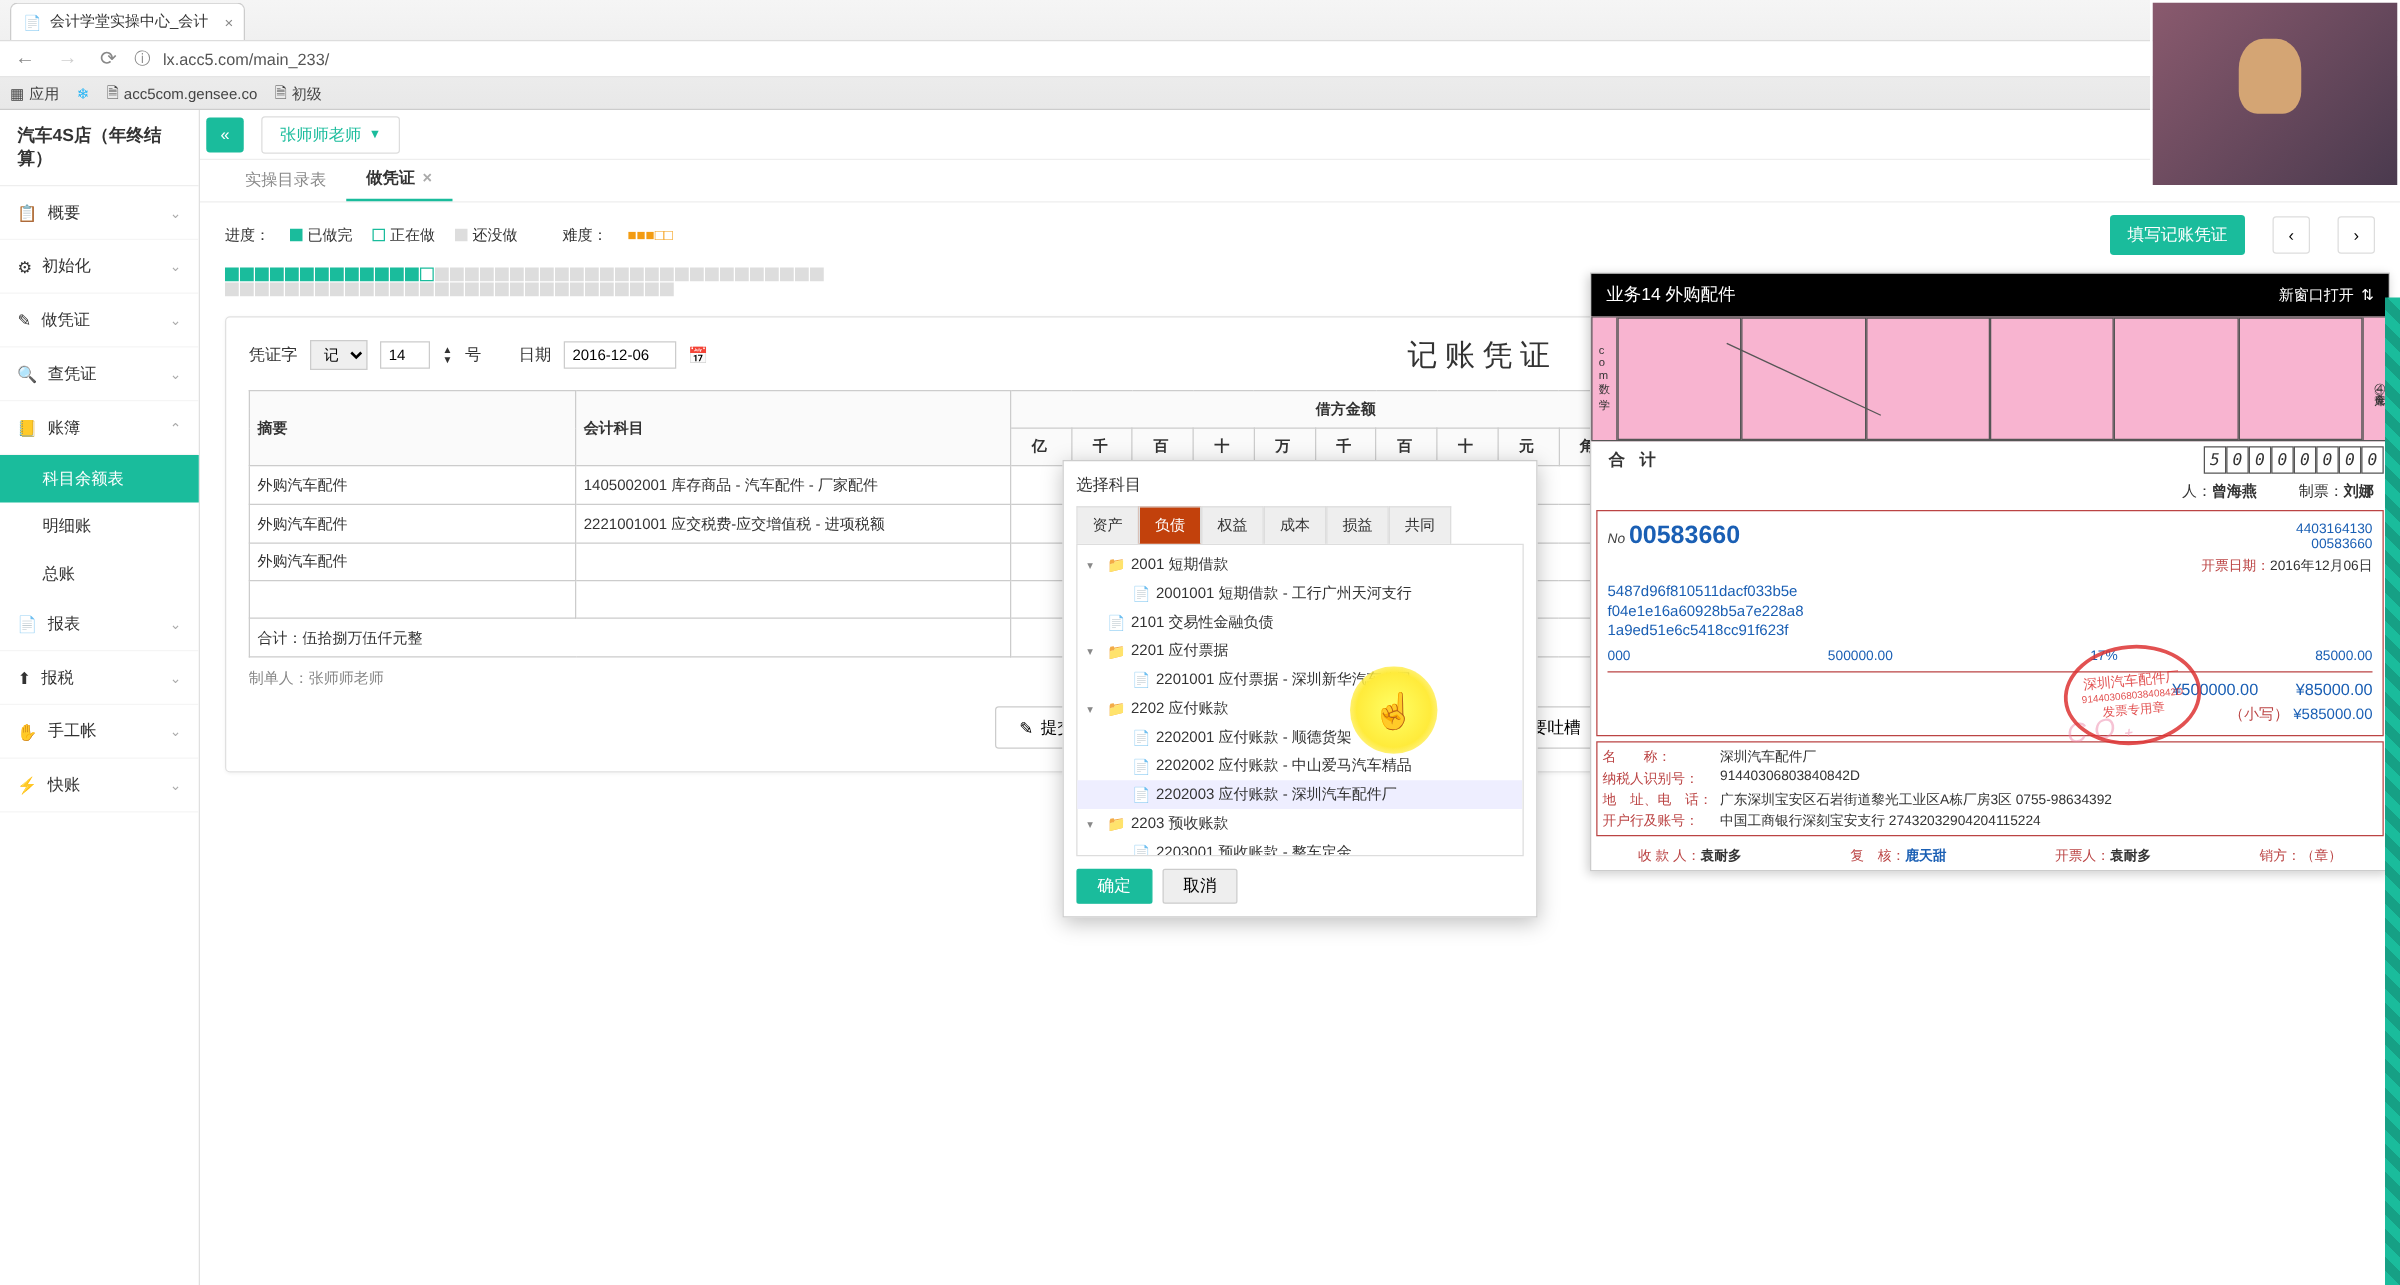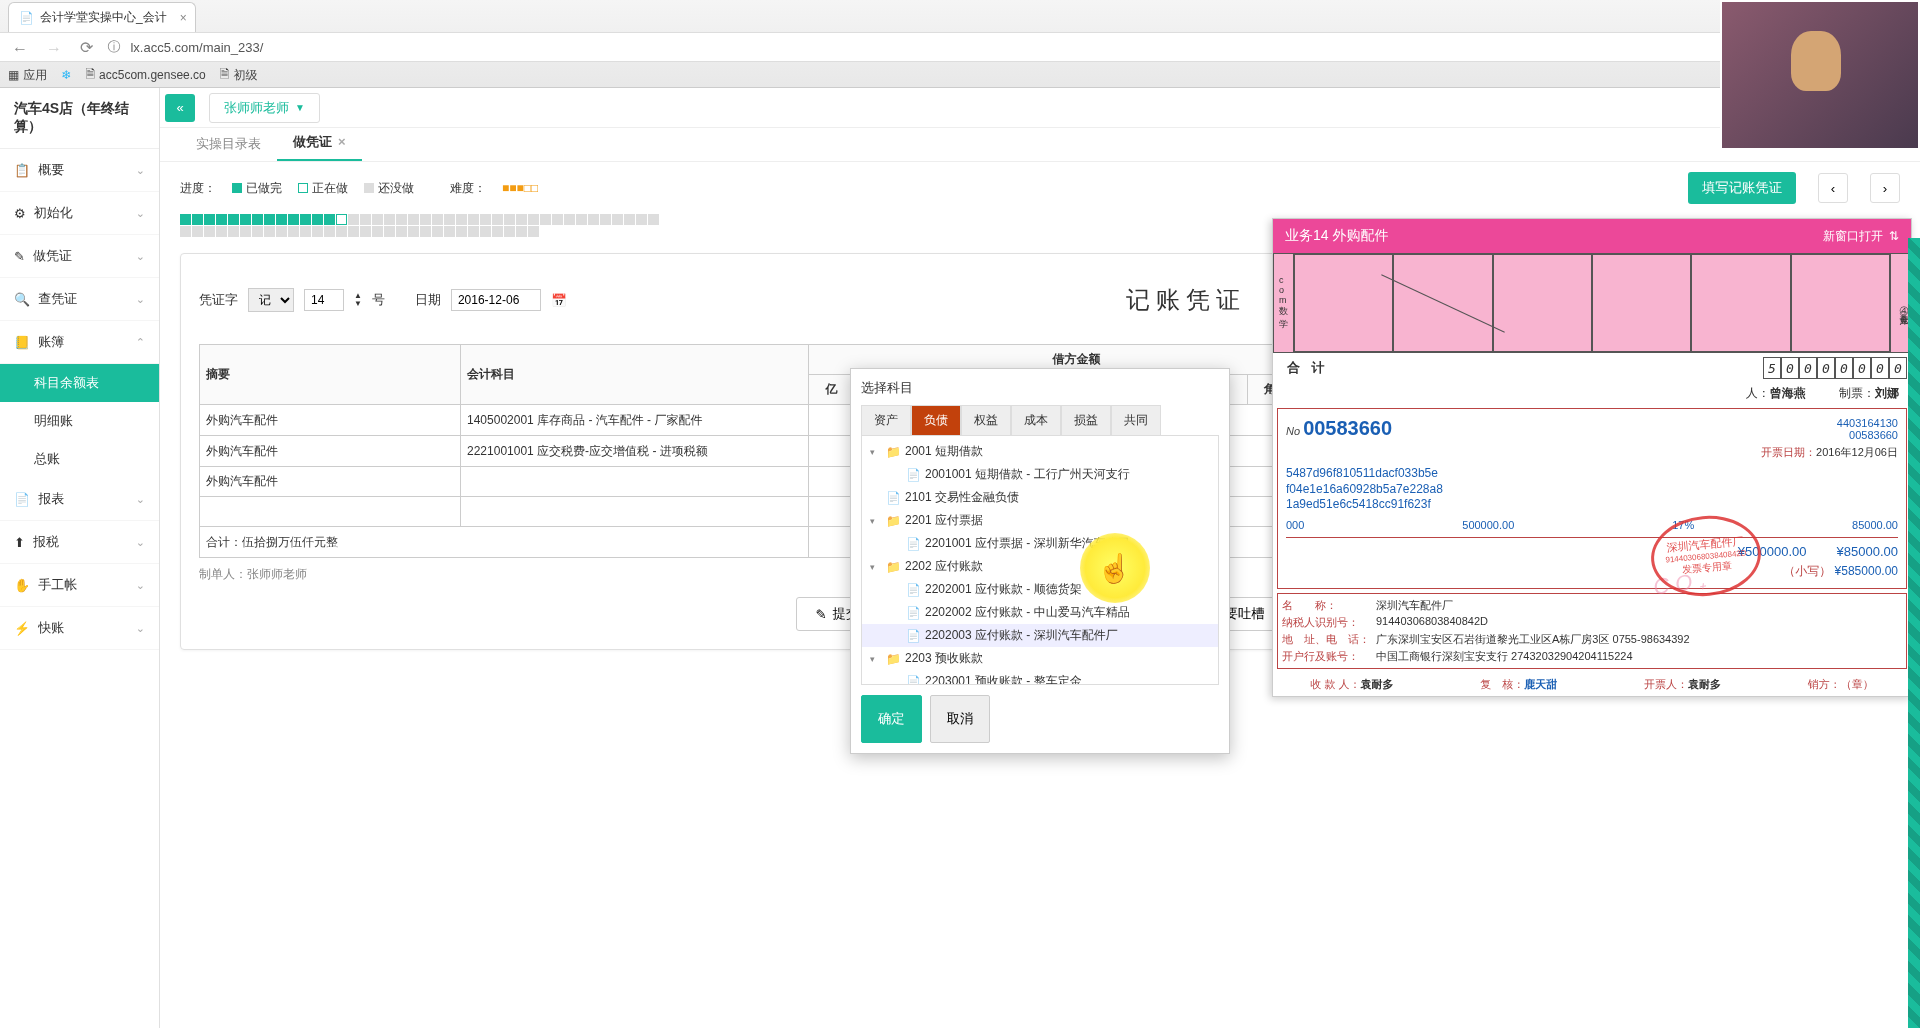--- a/index.html
+++ b/index.html
@@ -49,39 +49,39 @@
 .pb.d{background:#1abc9c;}
 .pb.c{background:#fff; border:1px solid #1abc9c;}
 .diff-stars{color:#f39c12;}
 .fill-btn{background:#1abc9c;color:#fff;padding:7px 14px;border:none;border-radius:3px;margin-left:auto;}
 .pag-btn{width:30px;height:30px;border:1px solid #ddd;background:#fff;border-radius:3px;margin-left:6px;}
 
 
 .voucher { margin: 6px 20px; border:1px solid #e0e0e0; border-radius:4px; padding:14px 18px 18px; box-shadow:0 1px 3px rgba(0,0,0,.05); position:relative; }
 .v-head { display:flex; align-items:center; gap:10px; font-size:13px; }
 .v-head select,.v-head input{border:1px solid #ccc;padding:3px 6px;font-size:12px;}
-.v-title{font-size:24px;letter-spacing:6px;margin:16px auto;}
+.v-title{font-size:24px;letter-spacing:6px;margin:0 auto;}
 .v-period{color:#888;font-size:12px;}
 .attach{position:absolute;right:20px;top:18px;color:#666;font-size:12px;}
 
 .v-table{width:100%;border-collapse:collapse;margin-top:12px;font-size:12px;}
 .v-table th,.v-table td{border:1px solid #ccc;padding:6px;text-align:center;}
 .v-table th{background:#fafafa;}
 .v-table .summ{width:150px;text-align:left;margin-left:38px;}
 .v-table .subj{width:200px;text-align:left;}
 .digit-col{width:20px;text-align:center;letter-spacing:3px;font-family:monospace;}
 .amount-cell{font-family:monospace;letter-spacing:7px;text-align:right;padding-right:6px;font-size:15px;}
 .maker{font-size:12px;color:#888;margin-top:8px;}
 
 .v-actions{display:flex;gap:14px;justify-content:center;margin-top:14px;}
 .v-actions button{border:1px solid #ccc;background:#fff;padding:7px 18px;border-radius:3px;display:flex;align-items:center;gap:6px;}
 
 
 .biz-panel{position:absolute;right:8px;top:130px;width:640px;border:1px solid #ccc;background:#fff;box-shadow:-2px 2px 8px rgba(0,0,0,.2);}
-.biz-head{background:#ec4899;color:#fff;padding:8px 12px;display:flex;justify-content:space-between;align-items:center;font-size:14px;}
+.biz-head{background:#000000;color:#fff;padding:8px 12px;display:flex;justify-content:space-between;align-items:center;font-size:14px;}
 .biz-open{display:flex;align-items:center;gap:6px;font-size:12px;}
 .invoice-pink{background:#f8b4d0;height:100px;border:1px solid #555;margin:0;display:flex;}
 .pink-cell{border:1px solid #555;flex:1;}
 .inv-total-row{display:flex;justify-content:flex-end;align-items:center;gap:4px;padding:4px;}
 .inv-digit{border:1px solid #555;width:18px;height:22px;display:inline-flex;align-items:center;justify-content:center;font-family:monospace;font-size:13px;font-style:italic;}
 .inv-meta{border:1px solid #b44;margin:4px;padding:8px;font-size:11px;color:#444;position:relative;}
 .inv-no{color:#1a5fb4;font-size:20px;font-weight:bold;}
 .inv-codes{color:#1a5fb4;font-family:monospace;font-size:12px;line-height:1.3;}
 .inv-footer{border:1px solid #b44;margin:4px;padding:4px;font-size:11px;display:grid;grid-template-columns:auto 1fr;gap:2px 6px;color:#b44;}
 .inv-footer .v{color:#333;}
@@ -95,21 +95,21 @@
 .picker-tabs .pt{padding:6px 12px;background:#eee;border:1px solid #ddd;border-bottom:none;font-size:12px;cursor:pointer;}
 .picker-tabs .pt.active{background:#c2410c;color:#fff;}
 .tree{border:1px solid #ddd;height:250px;overflow:auto;font-size:12px;padding:4px 0;}
 .tree-row{padding:3px 6px 3px 24px;cursor:pointer;display:flex;align-items:center;gap:4px;position:relative;}
 .tree-row.l2{padding-left:44px;}
 .tree-row.hover{background:#eef;}
 .tree-row .fold{color:#f5a623;}
 .tree-row .doc{color:#7cb342;}
 .tree-tog{position:absolute;left:8px;color:#888;font-size:9px;}
 .picker-btns{display:flex;gap:8px;margin-top:10px;}
-.picker-btns button{padding:14px 16px;border:1px solid #ccc;background:#eee;border-radius:2px;}
+.picker-btns button{padding:4px 16px;border:1px solid #ccc;background:#eee;border-radius:2px;}
 .picker-btns .ok{background:#1abc9c;color:#fff;border-color:#1abc9c;}
 
 
 .hl-cursor{position:absolute;left:1080px;top:445px;width:70px;height:70px;border-radius:50%;background:radial-gradient(circle,#ffff66 0%,#ffeb3b 60%,rgba(255,235,59,0) 100%);z-index:60;display:flex;align-items:center;justify-content:center;}
 .hand{font-size:28px;}
 
 .webcam{position:absolute;right:0;top:0;width:200px;height:150px;background:#333;border:2px solid #fff;z-index:100;background:linear-gradient(135deg,#8a5a6e,#4a3a4e);}
 .webcam::after{content:"";position:absolute;left:35%;top:20%;width:50px;height:60px;background:#d4a574;border-radius:40% 40% 30% 30%;}
 
 .right-strip{position:absolute;right:0;top:150px;bottom:0;width:12px;background:repeating-linear-gradient(45deg,#1abc9c,#1abc9c 8px,#16a085 8px,#16a085 16px);}

